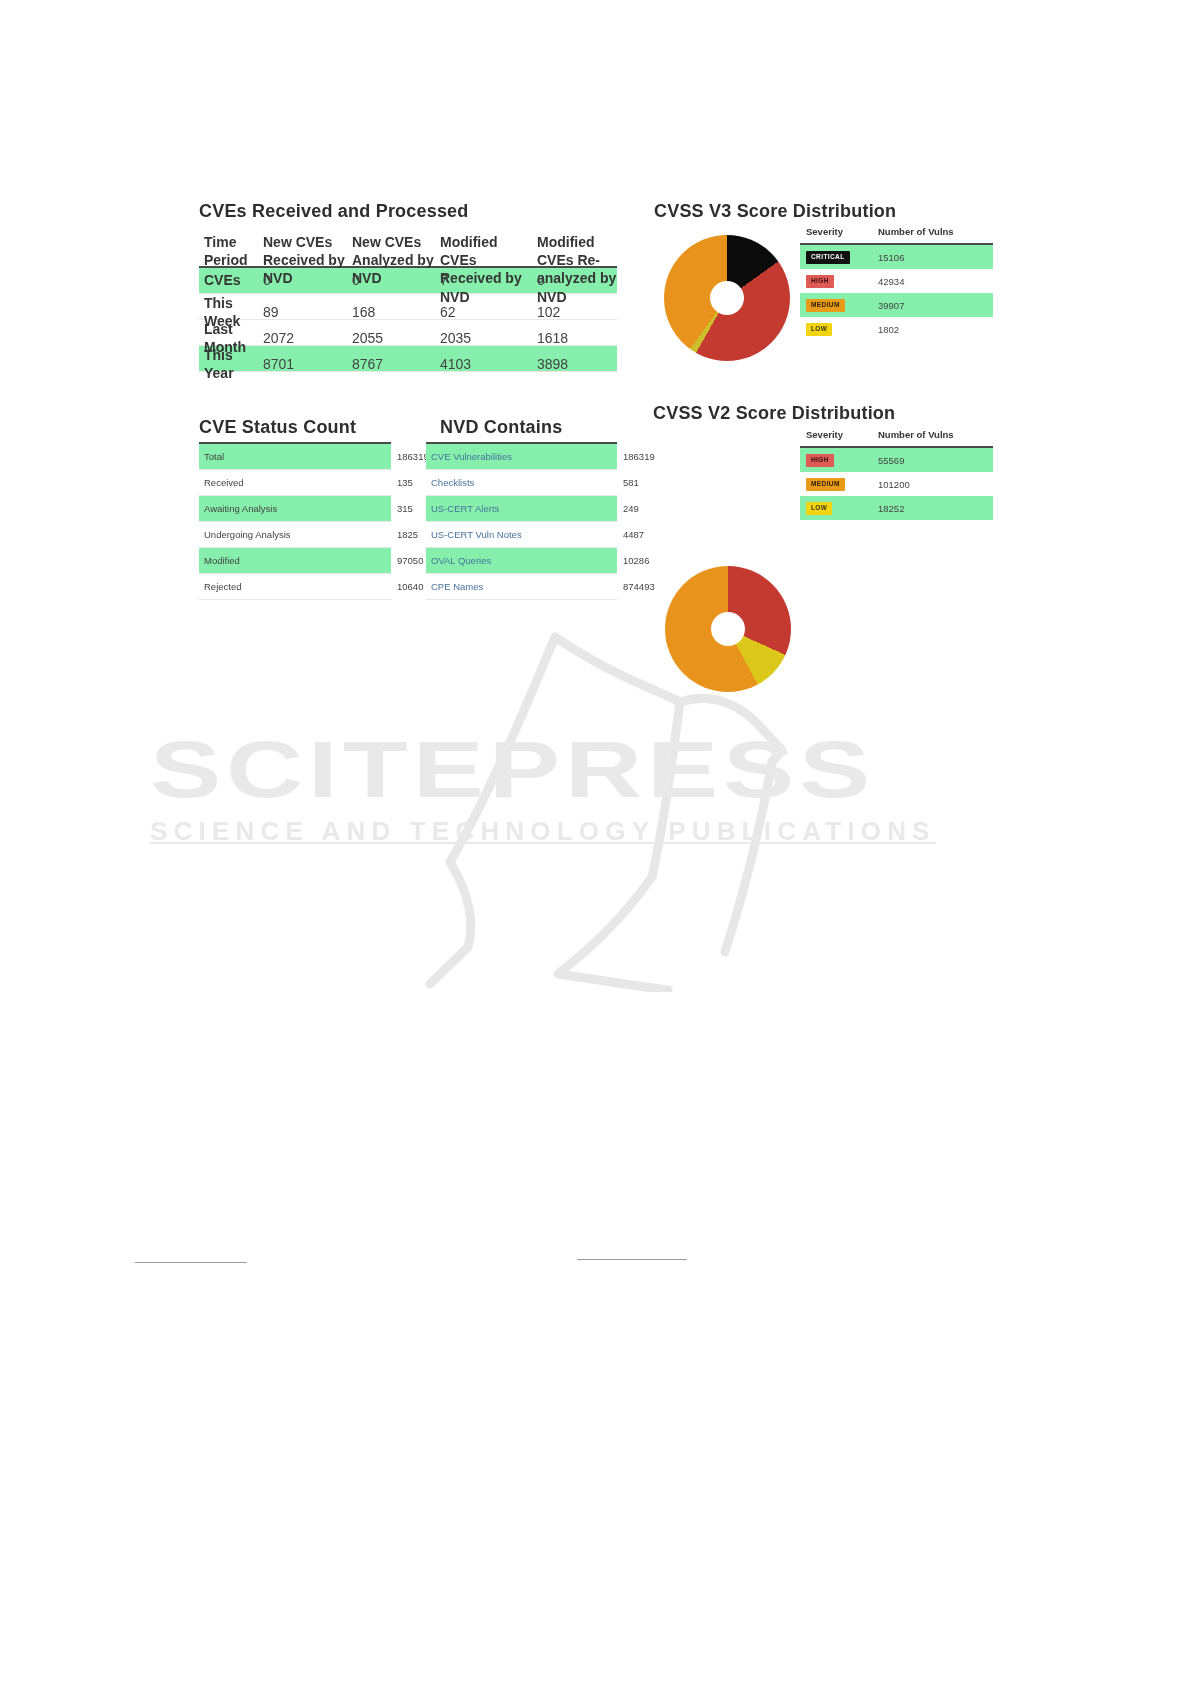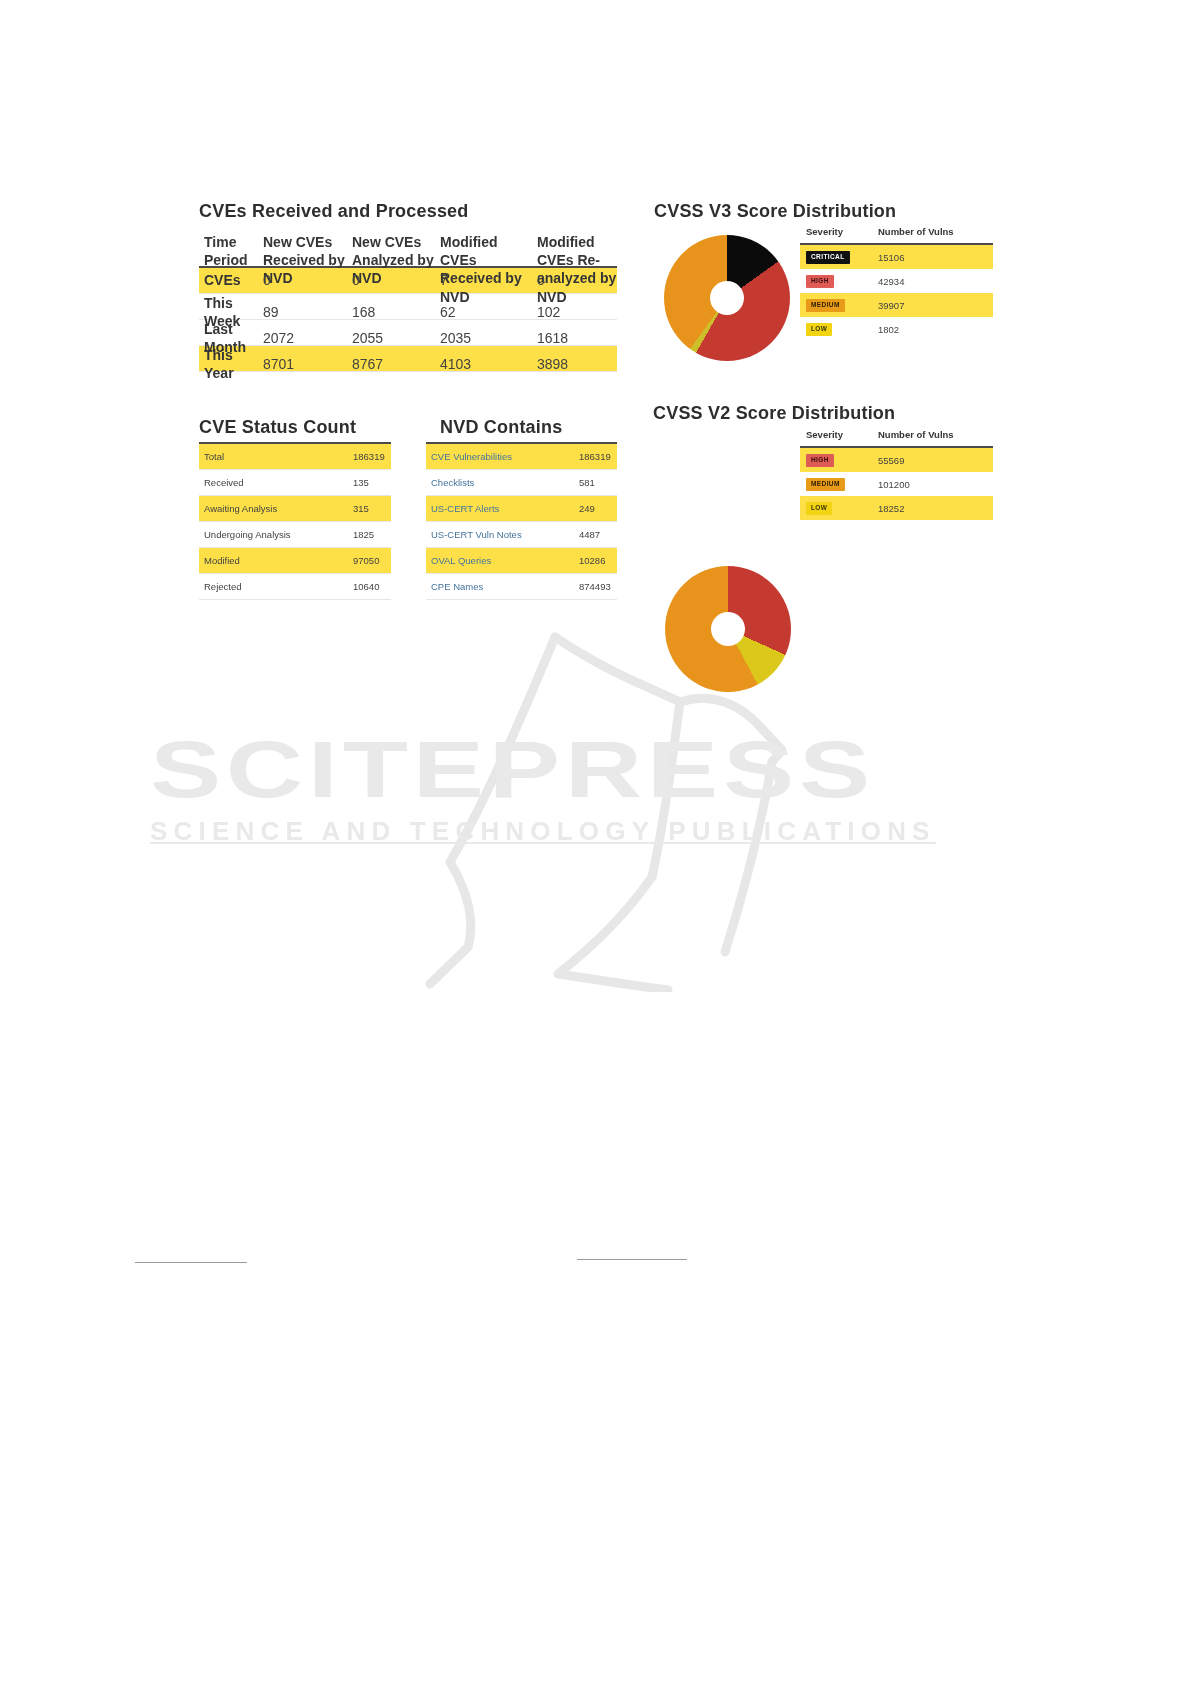--- a/index.html
+++ b/index.html
@@ -2,31 +2,31 @@
 <html><head>
 <meta charset="utf-8">
 <style>
   html,body{margin:0;padding:0;background:#fff;}
   .page{position:relative;width:1191px;height:1684px;background:#ffffff;overflow:hidden;
         font-family:"Liberation Sans","DejaVu Sans",sans-serif;color:#434343;}
   .abs{position:absolute;}
   .sec-title{font-size:18px;font-weight:bold;color:#2e2e2e;letter-spacing:.2px;white-space:nowrap;}
 
   
-  .stripe{background:#fde047;}
+  .stripe{background:#86efac;}
   .t1{width:418px;font-size:14px;}
   .t1-row{display:grid;grid-template-columns:59px 89px 88px 97px 1fr;align-items:center;
           height:25px;border-bottom:1px solid #e6e6e6;}
   .t1-head{height:40px;border-bottom:2px solid #4a4a4a;align-items:start;padding-top:0;}
   .t1-cell{padding-left:5px;line-height:1.3;}
   .t1-hcell{font-weight:bold;color:#353535;padding-top:7px;}
   .t1 .lab{font-weight:bold;color:#353535;}
 
   .kv{font-size:9.5px;border-top:2px solid #4a4a4a;}
-  .kv-row{display:grid;align-items:center;height:25px;border-bottom:1px solid #e6e6e6;}
+  .kv-row{display:grid;align-items:center;height:25px;border-bottom:1px solid #e6e6e6;gap:44px;}
   .kv-status .kv-row{grid-template-columns:154px 1fr;}
   .kv-nvd .kv-row{grid-template-columns:153px 1fr;}
   .kv-label{padding-left:5px;}
   .kv-value{padding-left:0;}
   a.link{color:#44749e;text-decoration:none;cursor:pointer;}
 
   .sev{width:193px;font-size:9.5px;}
   .sev-head{display:grid;grid-template-columns:78px 1fr;font-weight:bold;color:#353535;
             padding:4px 0 6px 0;border-bottom:2px solid #4a4a4a;}
   .sev-head>div{padding-left:6px;}

